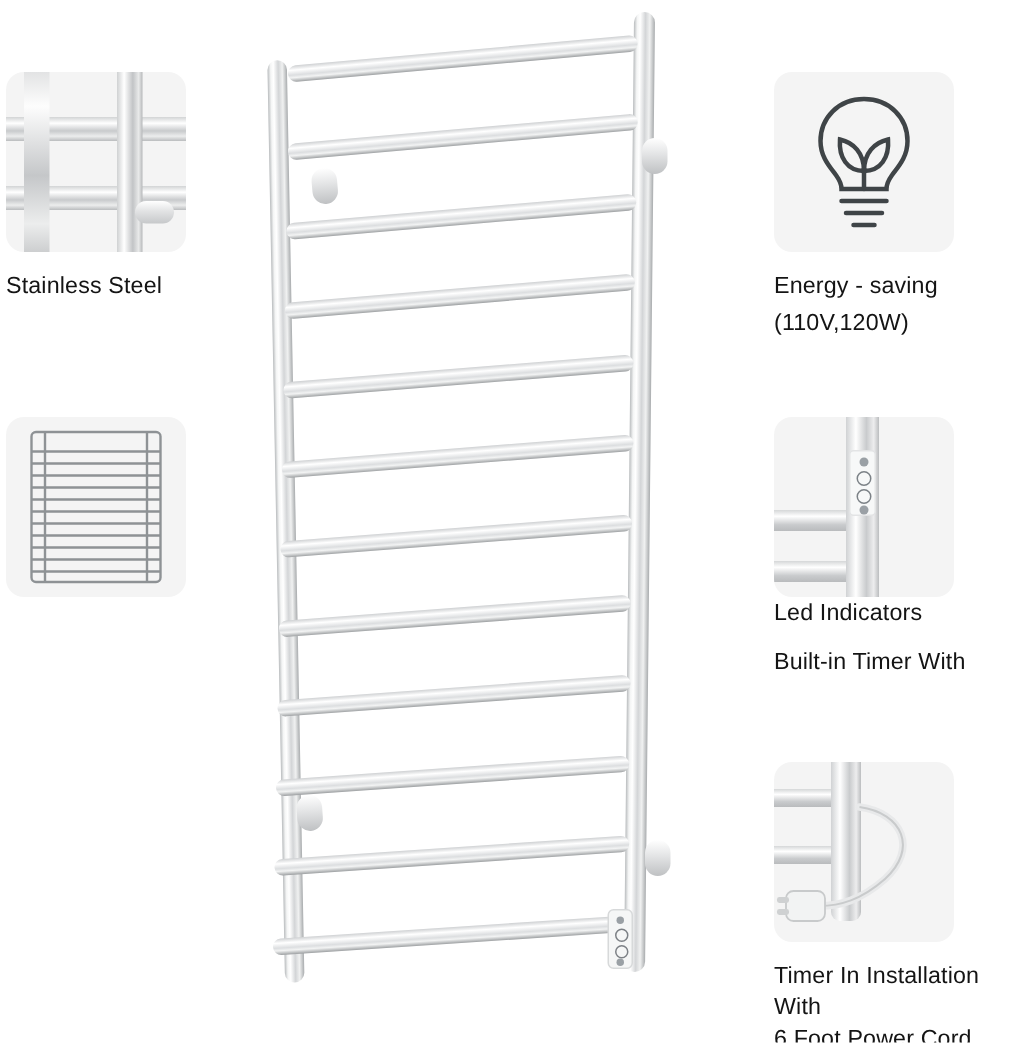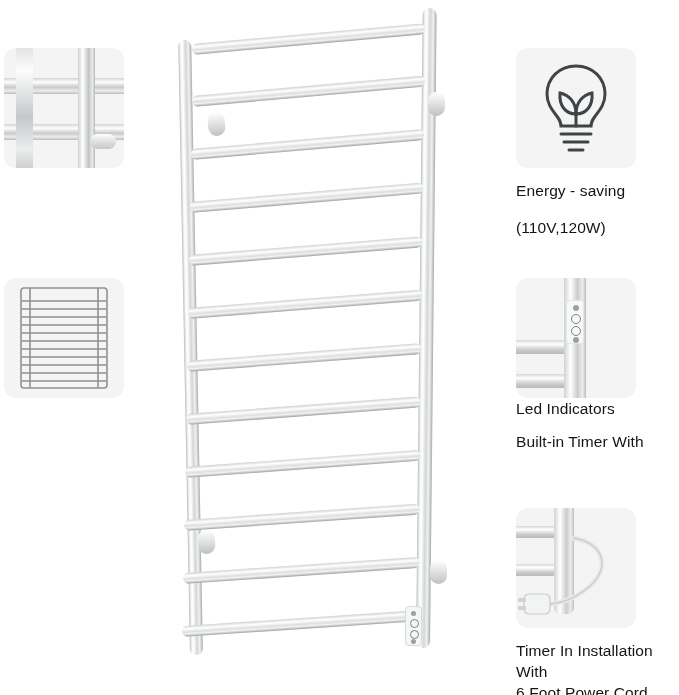--- a/index.html
+++ b/index.html
@@ -177,20 +177,21 @@
 <div class="stage">
 
   <div class="feature left row1">
     <div class="thumb">
       <div class="ss-bar ss-h1"></div>
       <div class="ss-bar ss-h2"></div>
       <div class="ss-bar ss-v1"></div>
       <div class="ss-bar ss-v2"></div>
       <div class="ss-knob"></div>
     </div>
+    <div class="caption">Stainless Steel</div>
   </div>
 
   <div class="feature left row2">
     <div class="thumb">
       <svg class="bars-svg" width="120" height="120" viewBox="0 0 120 120" aria-hidden="true">
         <g fill="none" stroke="#8e9295" stroke-width="1.6">
           <rect x="17" y="10" width="86" height="100" rx="3"></rect>
           <line x1="17" y1="23" x2="103" y2="23"></line>
           <line x1="17" y1="31" x2="103" y2="31"></line>
           <line x1="17" y1="39" x2="103" y2="39"></line>
@@ -218,21 +219,21 @@
           <line x1="45" y1="86" x2="75" y2="86"></line>
           <line x1="48" y1="94" x2="72" y2="94"></line>
           <line x1="53" y1="102" x2="67" y2="102"></line>
           <path d="M60 66c0-12 7-19 16-21 1 12-5 21-16 21z"></path>
           <path d="M60 66c0-12-7-19-16-21-1 12 5 21 16 21z"></path>
           <line x1="60" y1="66" x2="60" y2="78"></line>
         </g>
       </svg>
     </div>
     <div class="caption">Energy - saving</div>
-    <div class="caption" style="margin-top:16px">(110V,120W)</div>
+    <div class="caption" style="margin-top:4px">(110V,120W)</div>
   </div>
 
   <div class="feature right row2">
     <div class="thumb">
       <div class="tm-arm"></div>
       <div class="tm-arm2"></div>
       <div class="tm-tube"></div>
       <div class="tm-panel">
         <div class="tm-dot" style="top:4px"></div>
         <div class="tm-btn" style="top:13px"></div>

